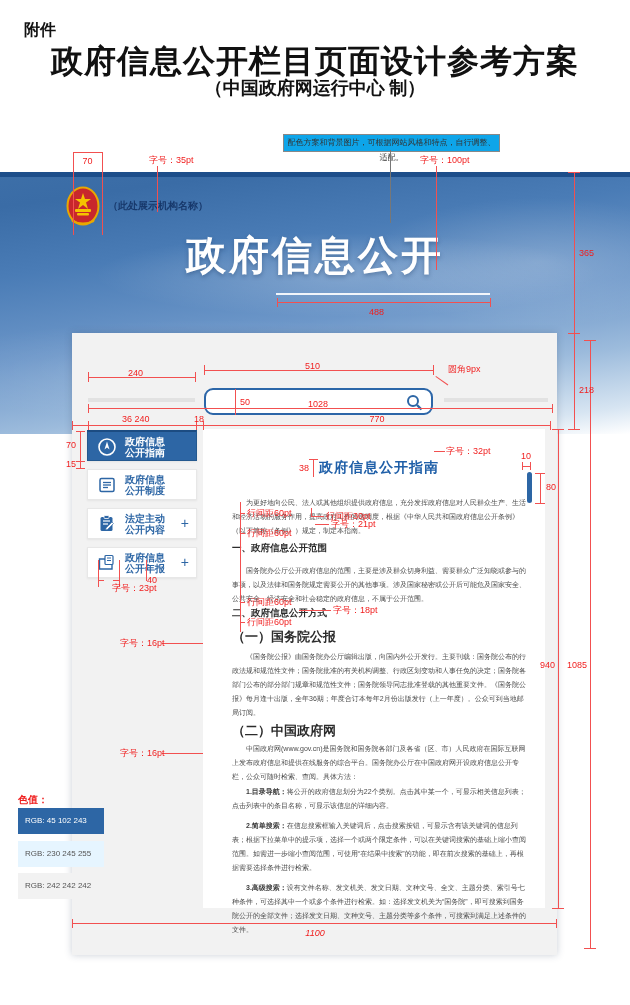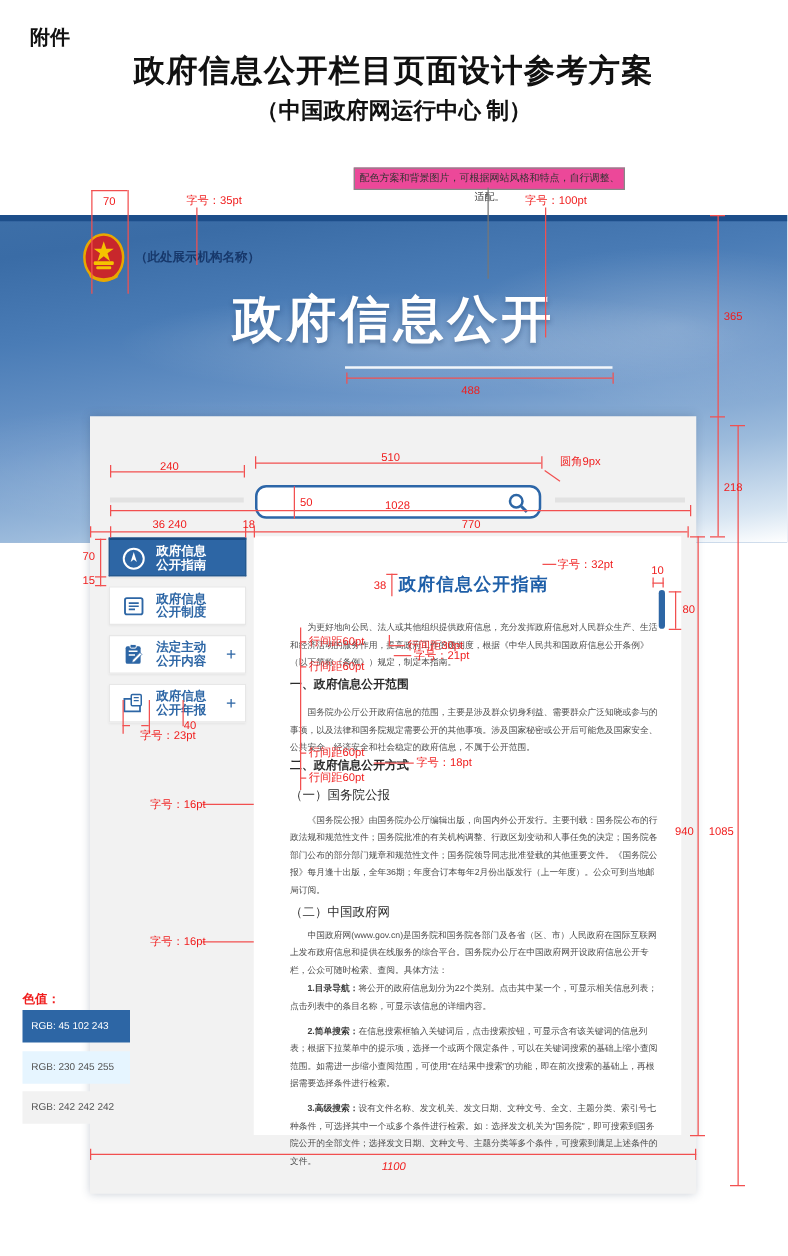--- a/index.html
+++ b/index.html
@@ -36,38 +36,38 @@
   .side-txt{position:absolute;left:37px;top:4px;font-size:10px;line-height:11px;font-weight:bold;color:#2d66a5;}
   .side-item.active .side-txt{color:#ffffff;}
   .side-plus{position:absolute;right:7px;top:7px;font-size:14px;font-weight:400;color:#2d66a5;line-height:14px;}
   
   #content-panel{position:absolute;left:203px;top:429px;width:342px;height:479px;background:#ffffff;z-index:8;}
   #content-inner{position:absolute;left:0;top:0;width:342px;height:479px;box-sizing:border-box;
      padding:0 19px 0 29px;color:#4c4c4c;}
   .c-title{margin-top:30px;text-align:center;font-size:14px;font-weight:bold;color:#1f5fa8;letter-spacing:1px;}
   .body-p{font-size:7px;line-height:14px;text-indent:2em;color:#4c4c4c;letter-spacing:0;}
   .hd1{font-size:9.5px;font-weight:bold;color:#2b2b2b;line-height:12px;}
-  .hd2{font-size:10px;font-weight:normal;color:#2b2b2b;line-height:12px;}
+  .hd2{font-size:13px;font-weight:bold;color:#2b2b2b;line-height:12px;}
   .lead{font-weight:bold;color:#3a3a3a;}
   
   #scrollbar{position:absolute;left:527px;top:472px;width:5px;height:31px;background:#2d66a5;border-radius:3px;z-index:12;}
   
   .swatch{position:absolute;left:18px;width:86px;height:26px;line-height:26px;padding-left:7px;
      box-sizing:border-box;font-size:8px;z-index:45;}
   
   #note-box{position:absolute;left:283px;top:134px;width:215px;height:16px;border:1px solid #888;
-     background:#ec4899;font-size:8px;line-height:15px;text-align:center;color:#333;z-index:30;}
+     background:#0ea5e9;font-size:8px;line-height:15px;text-align:center;color:#333;z-index:30;}
 </style>
 </head>
 <body>
 
 <div id="stage">
 
   <div class="abs serif" style="left:24px;top:20px;font-size:16px;font-weight:bold;color:#111;">附件</div>
-  <div class="abs serif ctr" style="left:0;top:40px;width:630px;font-size:25px;font-weight:bold;color:#111;letter-spacing:1px;">政府信息公开栏目页面设计参考方案</div>
+  <div class="abs serif ctr" style="left:0;top:40px;width:630px;font-size:32px;font-weight:bold;color:#111;letter-spacing:1px;">政府信息公开栏目页面设计参考方案</div>
   <div class="abs serif ctr" style="left:0;top:76px;width:630px;font-size:18px;font-weight:bold;color:#111;">（中国政府网运行中心 制）</div>
 
   <div id="note-box">配色方案和背景图片，可根据网站风格和特点，自行调整、适配。</div>
   <div class="dl" style="left:390px;top:150px;height:73px;"></div>
 
   <div id="banner">
     <div class="topstrip"></div>
     <div class="swirl" style="left:0;top:40px;width:630px;height:140px;
          background:radial-gradient(ellipse 360px 60px at 55% 45%,rgba(255,255,255,.22),rgba(255,255,255,0) 70%);"></div>
     <div class="swirl" style="left:330px;top:10px;width:300px;height:200px;

